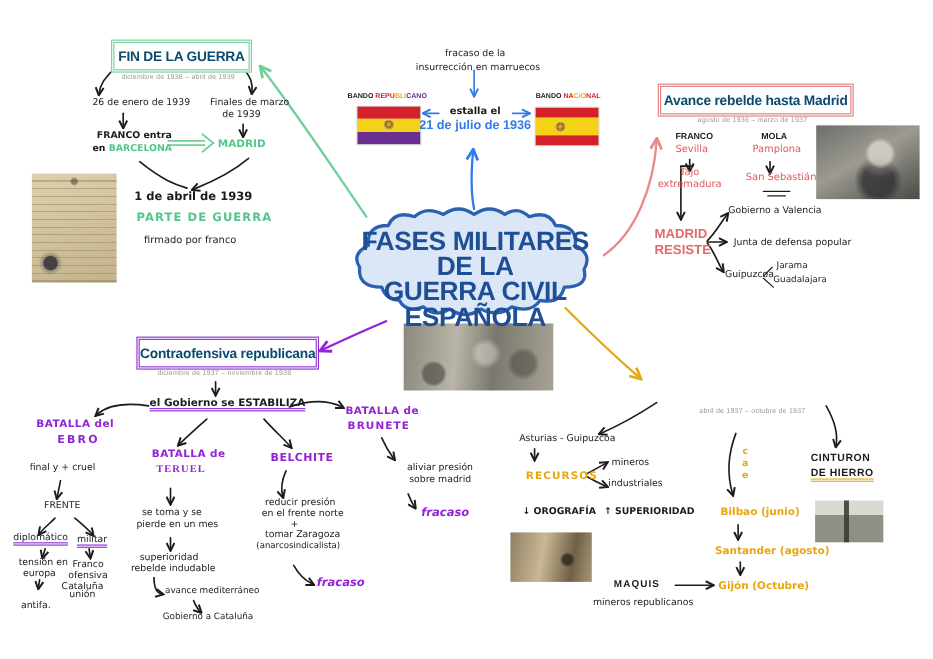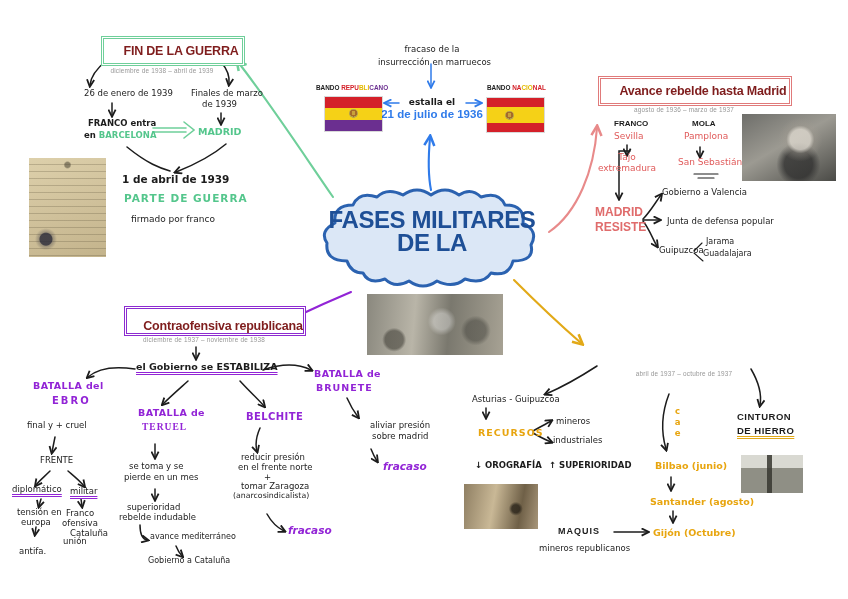--- a/index.html
+++ b/index.html
@@ -4,24 +4,24 @@
 <style>
   html,body{margin:0;padding:0;background:#fff;}
   #canvas{position:relative;width:848px;height:599px;background:#fff;overflow:hidden;
           font-family:"DejaVu Sans",sans-serif;}
   svg.wires{position:absolute;left:0;top:0;z-index:1;}
   .t{position:absolute;z-index:3;color:#1c1c1c;line-height:1.12;white-space:nowrap;
      font-family:"DejaVu Sans",sans-serif;font-size:8.5px;}
   .c{text-align:center;}
   .sub{font-family:"Liberation Sans",sans-serif;color:#979797;font-size:6.4px;letter-spacing:.2px;}
   .secbox{position:absolute;z-index:3;background:#fff;display:flex;align-items:center;justify-content:center;
-     font-family:"Liberation Sans",sans-serif;font-weight:bold;font-size:12.5px;color:#7f1d1d;letter-spacing:-.2px;padding-left:16px;}
+     font-family:"Liberation Sans",sans-serif;font-weight:bold;font-size:12.5px;color:#0c4a6e;letter-spacing:-.2px;}
   .bd-green{border:3px double #6fcf9a;}
   .bd-salmon{border:3px double #e07a7a;}
-  .bd-purple{border:3px double #8c2bd0;align-items:flex-end;}
+  .bd-purple{border:3px double #8c2bd0;}
   .bd-gold{border:3px double #e2b23c;background:#fcf5df;}
   .bold{font-weight:bold;}
   .green-t{color:#54c68c;font-weight:bold;}
   .salmon-t{color:#e05a5a;}
   .gold-t{color:#e8a50f;font-weight:bold;}
   .purple-t{color:#9224d6;font-weight:bold;letter-spacing:.4px;}
   .purple-i{color:#9224d6;font-weight:bold;font-style:italic;}
   .print{font-family:"Liberation Sans",sans-serif;}
   .u2p{text-decoration:underline double #9224d6;text-underline-offset:2px;}
   .u2g{text-decoration:underline double #e2a917;text-underline-offset:2px;}
@@ -132,20 +132,21 @@
       <path d="M751,369 C758,381 762,394 760,405" marker-end="url(#m-black)"></path>
       <path d="M669,394 C662,412 661,432 666,449" marker-end="url(#m-black)"></path>
       <path d="M671,477 L671,489" marker-end="url(#m-black)"></path>
       <path d="M673,511 L673,521" marker-end="url(#m-black)"></path>
       <path d="M614,532 L647,532" marker-end="url(#m-black)"></path>
     </g>
   </svg>
 
   <div class="cloud-text">
     <div>FASES MILITARES DE LA</div>
+    <div>GUERRA CIVIL ESPAÑOLA</div>
   </div>
 
   <div class="photo" style="left:367px;top:294px;width:136px;height:61px;
               background:
                 radial-gradient(circle at 20% 75%, rgba(60,58,50,.55) 0 9px, transparent 12px),
                 radial-gradient(circle at 55% 45%, rgba(255,255,255,.35) 0 8px, transparent 14px),
                 radial-gradient(circle at 80% 60%, rgba(50,50,45,.4) 0 10px, transparent 15px),
                 linear-gradient(95deg,#8a887e,#b9b5a8 35%,#7a786e 60%,#a7a294);"></div>
 
   <div class="t c" style="left:396px;top:45px;width:72px;">fracaso de la</div>
@@ -232,21 +233,21 @@
   <div class="t" style="left:27px;top:421px;">final y + cruel</div>
   <div class="t" style="left:40px;top:456px;">FRENTE</div>
   <div class="t u2p" style="left:12px;top:485px;">diplomático</div>
   <div class="t" style="left:17px;top:508px;">tensión en</div>
   <div class="t" style="left:21px;top:518px;">europa</div>
   <div class="t" style="left:23px;top:537px;padding-left:40px;">unión</div>
   <div class="t" style="left:19px;top:547px;">antifa.</div>
   <div class="t u2p" style="left:70px;top:487px;">militar</div>
   <div class="t" style="left:66px;top:509px;">Franco</div>
   <div class="t" style="left:62px;top:519px;">ofensiva</div>
-  <div class="t" style="left:70px;top:529px;">Cataluña</div>
+  <div class="t" style="left:56px;top:529px;">Cataluña</div>
 
   <div class="t purple-t" style="left:138px;top:408px;font-size:9.5px;">BATALLA de</div>
   <div class="t purple-t" style="left:142px;top:422px;font-size:9.5px;letter-spacing:1px;font-family:Liberation Serif, serif;">TERUEL</div>
   <div class="t" style="left:129px;top:462px;">se toma y se</div>
   <div class="t" style="left:124px;top:473px;">pierde en un mes</div>
   <div class="t" style="left:127px;top:503px;">superioridad</div>
   <div class="t" style="left:119px;top:513px;">rebelde indudable</div>
   <div class="t" style="left:150px;top:533px;font-size:8px;">avance mediterráneo</div>
   <div class="t" style="left:148px;top:557px;font-size:8px;">Gobierno a Cataluña</div>
 

